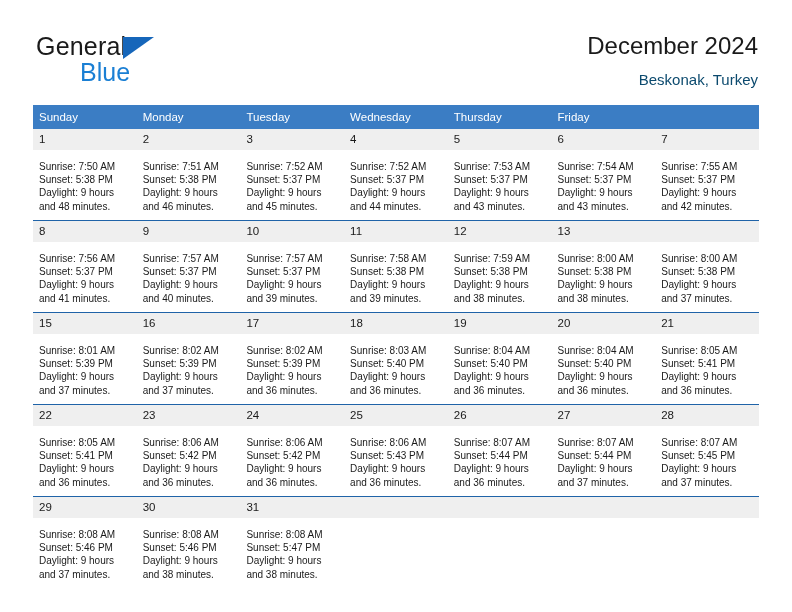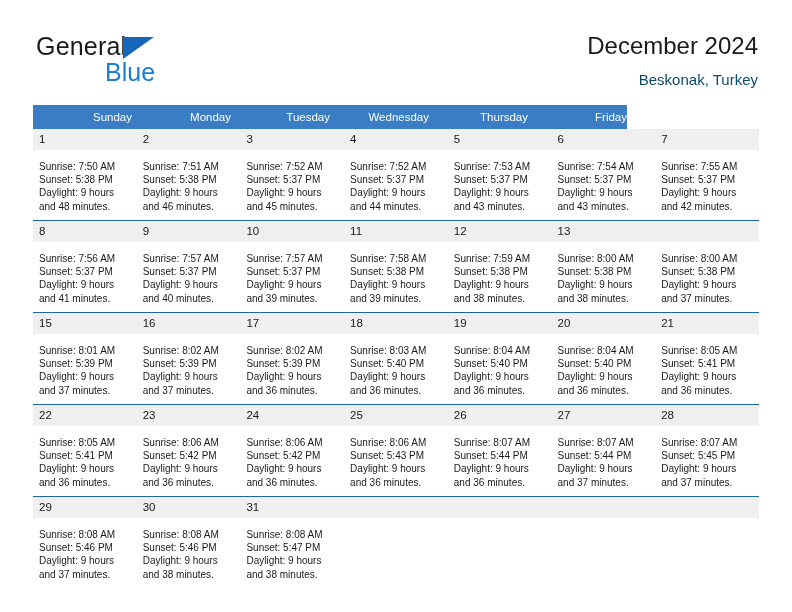--- a/index.html
+++ b/index.html
@@ -49,21 +49,21 @@
     position: absolute;
     left: 87px;
     top: 5px;
     width: 0;
     height: 0;
     border-left: 31px solid #1666ba;
     border-bottom: 22px solid transparent;
   }
   .brand-blue {
     position: absolute;
-    left: 69px;
+    left: 44px;
     top: 26px;
     font-size: 25px;
     color: #1a7fd4;
     font-family: "Liberation Sans", sans-serif;
   }
 
   .title-block {
     position: absolute;
     right: 34px;
     top: 28px;
@@ -85,23 +85,22 @@
 
   
   .calendar {
     position: absolute;
     left: 33px;
     top: 105px;
     width: 726px;
   }
   .dow-row {
     display: flex;
-    width: 594px;
+    width: 726px;
     background: #3b7dc4;
-    text-align: right;
   }
   .dow-cell {
     width: 103.714px;
     box-sizing: border-box;
     padding: 4px 0 4px 6px;
     color: #ffffff;
     font-size: 11.5px;
     line-height: 16px;
     white-space: nowrap;
   }

